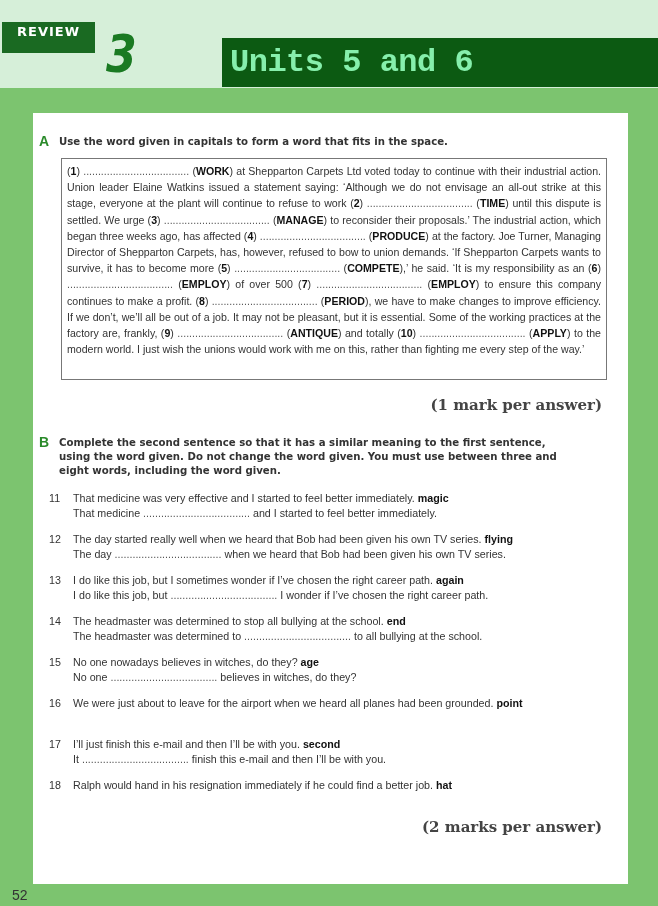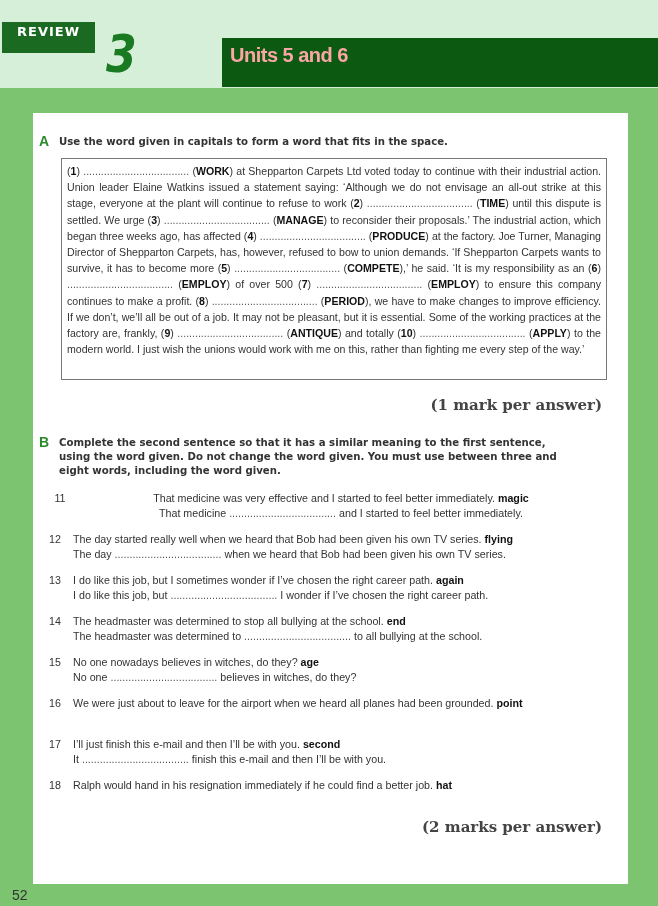--- a/index.html
+++ b/index.html
@@ -1,21 +1,21 @@
 <!DOCTYPE html>
 <html><head>
 <meta charset="utf-8">
 <style>
   html, body { margin:0; padding:0; }
   body { width:658px; height:906px; position:relative; overflow:hidden; background:#7cc46f; font-family:"Liberation Sans", sans-serif; color:#222; }
   .top-band { position:absolute; left:0; top:0; width:658px; height:88px; background:#d6efd9; }
   .review-box { position:absolute; left:2px; top:22px; width:93px; height:31px; background:#1a6a22; color:#fff; font-weight:bold; font-size:13px; letter-spacing:1px; line-height:19px; text-align:center; font-family:"DejaVu Sans", sans-serif; }
   .unit-num { position:absolute; left:106px; top:24px; font-size:52px; font-style:italic; color:#1a7a22; font-weight:bold; line-height:60px; font-family:"DejaVu Sans", sans-serif; transform:scaleX(0.85); transform-origin:left; }
   .title-bar { position:absolute; left:222px; top:38px; width:436px; height:49px; background:#0c5a12; }
-  .title-text { position:absolute; left:8px; top:6px; color:#fca5a5; font-weight:bold; font-size:20px; font-family:Liberation Sans, sans-serif; letter-spacing:-0.5px; }
+  .title-text { position:absolute; left:8px; top:6px; color:#86efac; font-weight:bold; font-size:32px; font-family:Liberation Mono, monospace; letter-spacing:-0.5px; }
   .page { position:absolute; left:33px; top:113px; width:595px; height:771px; background:#fff; }
   .sec-letter { position:absolute; font-weight:bold; color:#2a8a2a; font-size:14px; }
   .sec-instr { position:absolute; font-weight:bold; font-size:11.3px; color:#333; line-height:14px; font-family:"DejaVu Sans", sans-serif; transform:scaleX(0.9); transform-origin:left; }
   .textbox { position:absolute; left:28px; top:45px; width:546px; height:222px; border:1px solid #777; box-sizing:border-box; padding:4px 5px; font-size:10.6px; line-height:16.2px; text-align:justify; font-family:"Liberation Sans Narrow","Liberation Sans", sans-serif; color:#333; }
   .textbox b { color:#111; }
   .gap { letter-spacing:0; color:#555; }
   .marks { position:absolute; right:26px; font-family:"DejaVu Serif", serif; font-size:15px; color:#444;font-weight:bold; }
   .q { position:absolute; left:16px; font-size:10.7px; line-height:15px; color:#333; width:560px; }
   .q .n { position:absolute; left:0; top:0; width:22px; }
   .q .l { margin-left:24px; white-space:nowrap; }
@@ -34,21 +34,21 @@
 
 <div class="page">
   <div class="sec-letter" style="left:6px;top:20px;">A</div>
   <div class="sec-instr" style="left:26px;top:22px;width:600px;">Use the word given in capitals to form a word that fits in the space.</div>
   <div class="textbox" id="passage">(<b>1</b>) <span class="gap">....................................</span> (<b>WORK</b>) at Shepparton Carpets Ltd voted today to continue with their industrial action. Union leader Elaine Watkins issued a statement saying: ‘Although we do not envisage an all-out strike at this stage, everyone at the plant will continue to refuse to work (<b>2</b>) <span class="gap">....................................</span> (<b>TIME</b>) until this dispute is settled. We urge (<b>3</b>) <span class="gap">....................................</span> (<b>MANAGE</b>) to reconsider their proposals.’ The industrial action, which began three weeks ago, has affected (<b>4</b>) <span class="gap">....................................</span> (<b>PRODUCE</b>) at the factory. Joe Turner, Managing Director of Shepparton Carpets, has, however, refused to bow to union demands. ‘If Shepparton Carpets wants to survive, it has to become more (<b>5</b>) <span class="gap">....................................</span> (<b>COMPETE</b>),’ he said. ‘It is my responsibility as an (<b>6</b>) <span class="gap">....................................</span> (<b>EMPLOY</b>) of over 500 (<b>7</b>) <span class="gap">....................................</span> (<b>EMPLOY</b>) to ensure this company continues to make a profit. (<b>8</b>) <span class="gap">....................................</span> (<b>PERIOD</b>), we have to make changes to improve efficiency. If we don’t, we’ll all be out of a job. It may not be pleasant, but it is essential. Some of the working practices at the factory are, frankly, (<b>9</b>) <span class="gap">....................................</span> (<b>ANTIQUE</b>) and totally (<b>10</b>) <span class="gap">....................................</span> (<b>APPLY</b>) to the modern world. I just wish the unions would work with me on this, rather than fighting me every step of the way.’</div>
   <div class="marks" style="top:283px;">(1 mark per answer)</div>
 
   <div class="sec-letter" style="left:6px;top:321px;">B</div>
   <div class="sec-instr" style="left:26px;top:323px;width:555px;">Complete the second sentence so that it has a similar meaning to the first sentence, using the word given. Do not change the word given. You must use between three and eight words, including the word given.</div>
   <div id="questions">
-      <div class="q" style="top: 378px; text-align: center;">
+      <div class="q" style="top: 378px;">
         <span class="n">11</span>
         <div class="l">That medicine was very effective and I started to feel better immediately. <b>magic</b></div>
         <div class="l">That medicine <span class="gap">....................................</span> and I started to feel better immediately.</div>
       </div>
       <div class="q" style="top: 419px;">
         <span class="n">12</span>
         <div class="l">The day started really well when we heard that Bob had been given his own TV series. <b>flying</b></div>
         <div class="l">The day <span class="gap">....................................</span> when we heard that Bob had been given his own TV series.</div>
       </div>
       <div class="q" style="top: 460px;">

